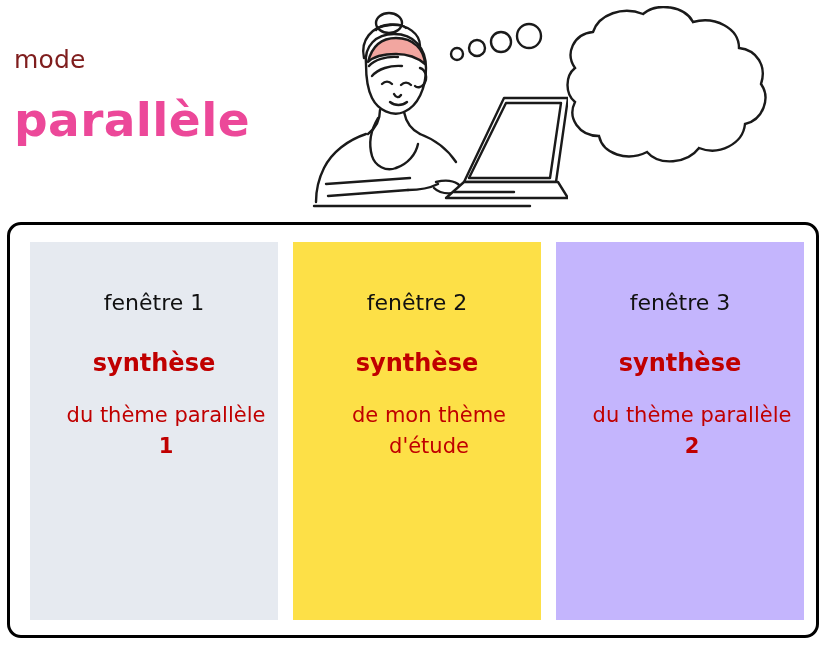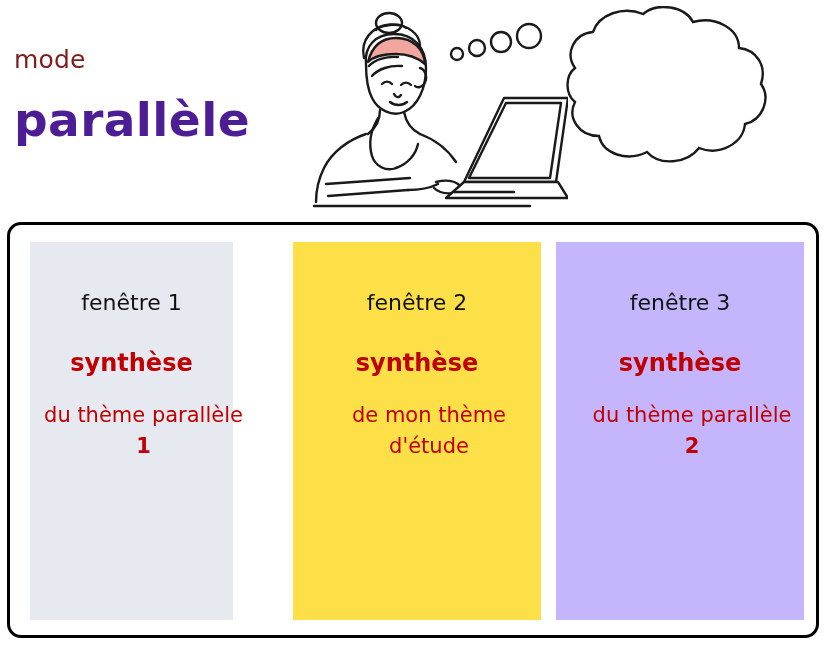--- a/index.html
+++ b/index.html
@@ -34,21 +34,21 @@
     font-size: 25px;
     color: #7f1d1d;
     letter-spacing: .2px;
   }
   #mode-title {
     position: absolute;
     left: 14px;
     top: 92px;
     font-size: 47px;
     font-weight: bold;
-    color: #4c1d95;
+    color: #ec4899;
     letter-spacing: .4px;
   }
 
   
   #person {
     position: absolute;
     left: 268px;
     top: 6px;
     width: 300px;
     height: 215px;
@@ -85,21 +85,21 @@
     box-sizing: border-box;
     background: #ffffff;
   }
 
   .column {
     position: absolute;
     top: 17px;
     height: 378px;
     box-sizing: border-box;
   }
-  #col-1 { left: 20px;  width: 203px; background: #e6eaf0; }
+  #col-1 { left: 20px;  width: 248px; background: #e6eaf0; }
   #col-2 { left: 283px; width: 248px; background: #fde047; }
   #col-3 { left: 546px; width: 248px; background: #c4b5fd; }
 
   .col-title {
     position: absolute;
     left: 0;
     top: 48px;
     width: 100%;
     text-align: center;
     font-size: 22px;

